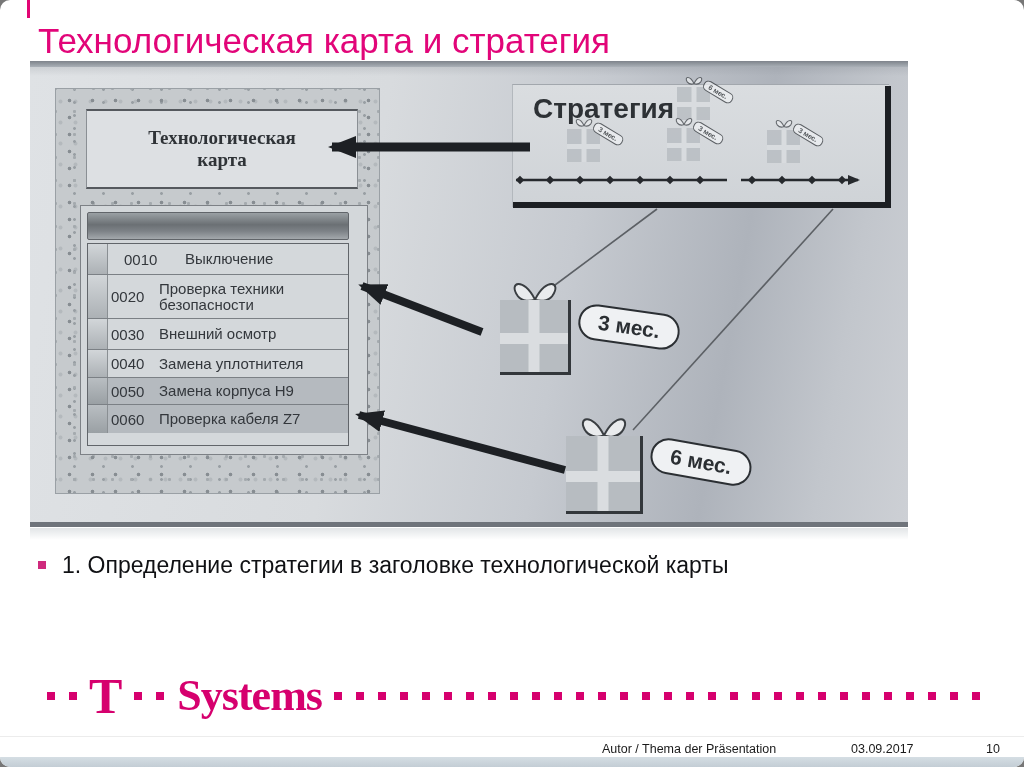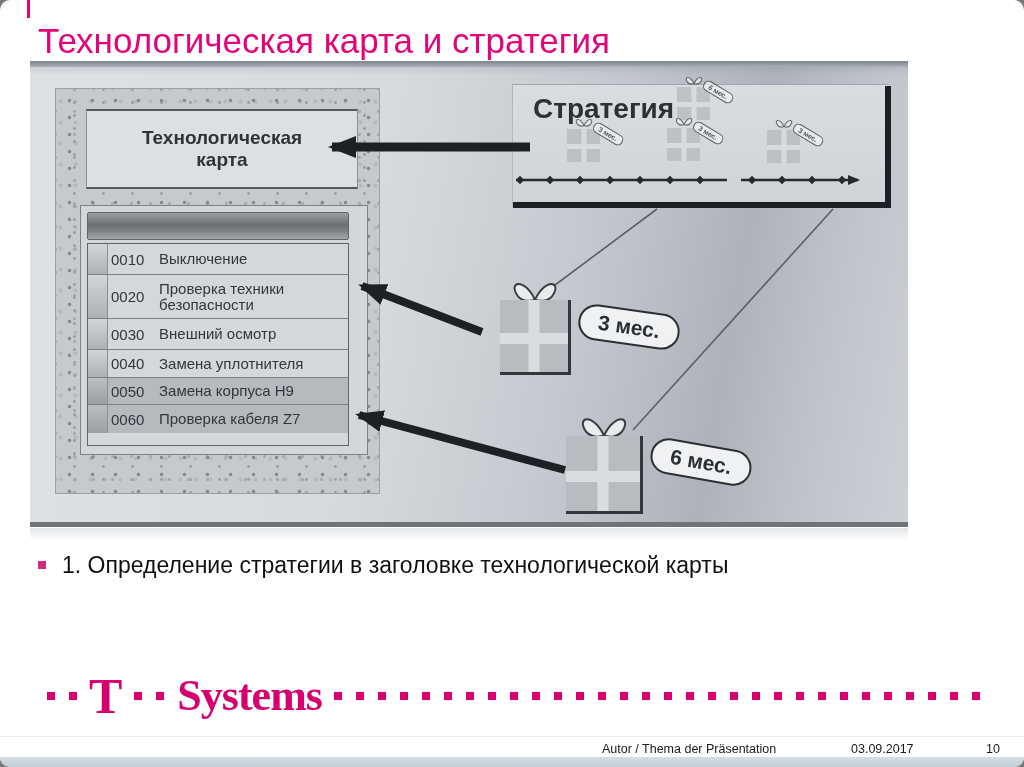--- a/index.html
+++ b/index.html
@@ -35,35 +35,35 @@
       radial-gradient(circle, #b4b9bd 0 1.6px, transparent 2.4px);
     background-size:23px 17px,19px 23px,29px 13px,15px 21px;
     background-position:2px 3px,9px 11px,4px 7px,12px 2px;
     border:1px solid #9aa0a5;
   }
   .card-title-box{
     position:absolute;left:30px;top:20px;width:270px;height:76px;
     background:#dde0e3;border:1px solid #8a8f94;
     border-top:2px solid #55595e;border-bottom:2px solid #55595e;
     display:flex;flex-direction:column;align-items:center;justify-content:center;
-    font-size:19px;font-weight:bold;color:#2f3337;line-height:22px;
+    font-size:19px;font-weight:bold;color:#2f3337;line-height:22px;font-family:Liberation Serif, serif;
   }
   .card-table-box{
     position:absolute;left:24px;top:116px;width:288px;height:250px;
     background:#d3d7da;border:1px solid #7d8186;box-sizing:border-box;
   }
   .ttable{position:absolute;left:6px;top:6px;right:18px;bottom:8px;display:flex;flex-direction:column;}
   .thead-bar{
     height:26px;border:1px solid #61656a;border-radius:2px;
     background:linear-gradient(180deg,#9aa0a4 0%,#6b7074 45%,#7d8287 70%,#a3a8ac 100%);
     margin-bottom:3px;
   }
   .tbody{border:1px solid #61656a;flex:1;display:flex;flex-direction:column;background:#d4d8db;}
   .trow{display:flex;align-items:center;border-top:1px solid #7b8085;background:#d4d8db;}
-  .trow:first-child{border-top:none;}
+  .trow:first-child{border-top:none;gap:13px;}
   .trow.shaded{background:#b5babf;}
   .tcell-sliver{width:19px;align-self:stretch;background:linear-gradient(180deg,#d2d6d9,#acb1b5);border-right:1px solid #8a8f93;}
   .trow.shaded .tcell-sliver{background:linear-gradient(180deg,#b9bec2,#9aa0a4);}
   .tcell-num{width:46px;padding-left:3px;font-size:15px;color:#33373c;}
   .tcell-text{flex:1;padding:1px 2px;font-size:15px;line-height:16px;color:#33373c;}
   .rh30{min-height:30px}.rh44{min-height:43px}.rh27{min-height:27px}.rh26{min-height:26px}.rh28{min-height:28px}
   
   .strategy-panel{
     position:absolute;left:482px;top:22px;width:376px;height:122px;
     background:linear-gradient(180deg,#dadde0,#cfd3d7);

